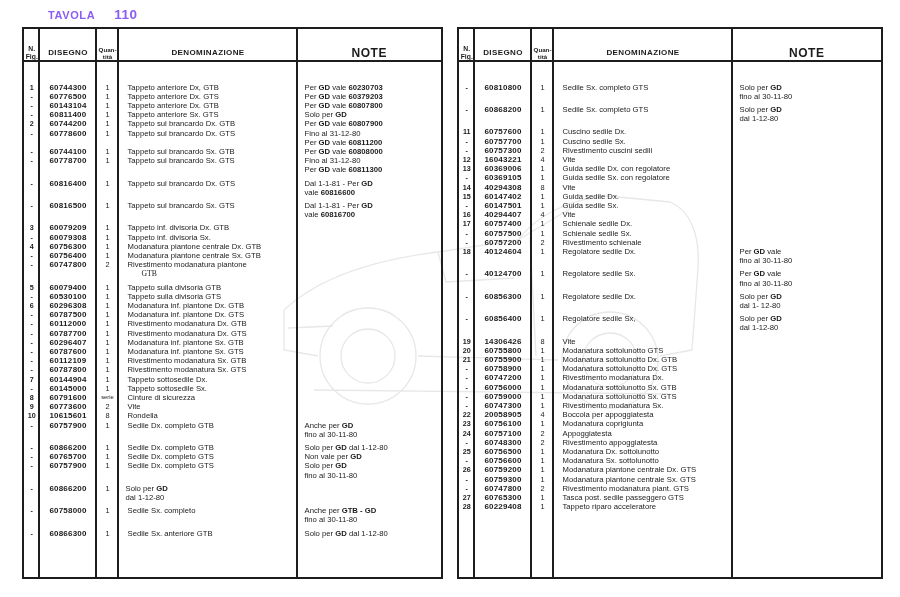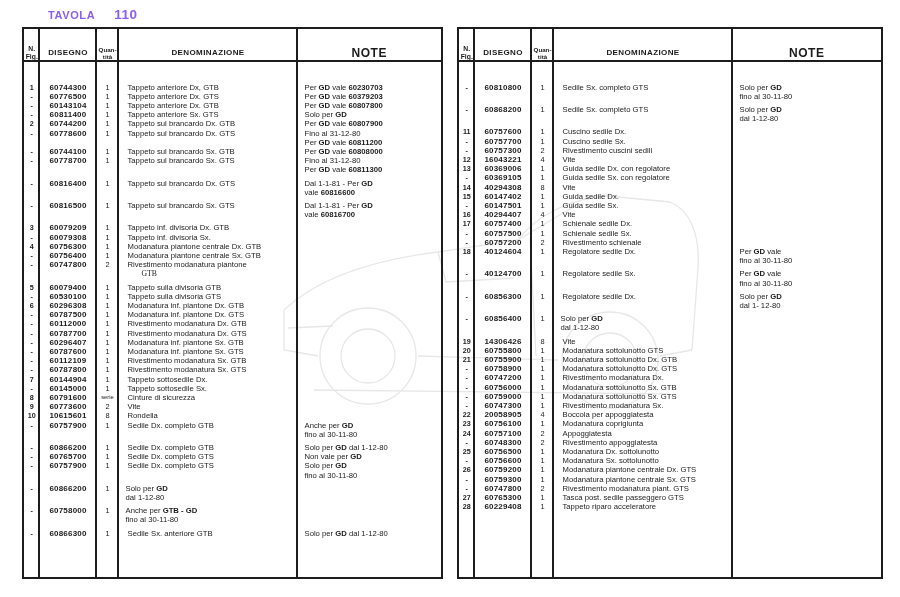--- a/index.html
+++ b/index.html
@@ -460,20 +460,23 @@
         <div class="cell c-qty">1</div>
         <div class="cell c-note">
           <div class="line"><span>Solo per </span><b>GD</b></div>
           <div class="line"><span>dal 1-12-80</span></div>
         </div>
       </div>
       <div class="prow gap">
         <div class="cell c-fig">-</div>
         <div class="cell c-dis">60758000</div>
         <div class="cell c-qty">1</div>
+        <div class="cell c-den">
+          <div class="line"><span>Sedile Sx. completo</span></div>
+        </div>
         <div class="cell c-note">
           <div class="line"><span>Anche per </span><b>GTB - GD</b></div>
           <div class="line"><span>fino al 30-11-80</span></div>
         </div>
       </div>
       <div class="prow gap">
         <div class="cell c-fig">-</div>
         <div class="cell c-dis">60866300</div>
         <div class="cell c-qty">1</div>
         <div class="cell c-den">
@@ -686,20 +689,23 @@
         </div>
         <div class="cell c-note">
           <div class="line"><span>Solo per </span><b>GD</b></div>
           <div class="line"><span>dal 1- 12-80</span></div>
         </div>
       </div>
       <div class="prow gap">
         <div class="cell c-fig">-</div>
         <div class="cell c-dis">60856400</div>
         <div class="cell c-qty">1</div>
+        <div class="cell c-den">
+          <div class="line"><span>Regolatore sedile Sx,</span></div>
+        </div>
         <div class="cell c-note">
           <div class="line"><span>Solo per </span><b>GD</b></div>
           <div class="line"><span>dal 1-12-80</span></div>
         </div>
       </div>
       <div class="prow gap">
         <div class="cell c-fig">19</div>
         <div class="cell c-dis">14306426</div>
         <div class="cell c-qty">8</div>
         <div class="cell c-den">

